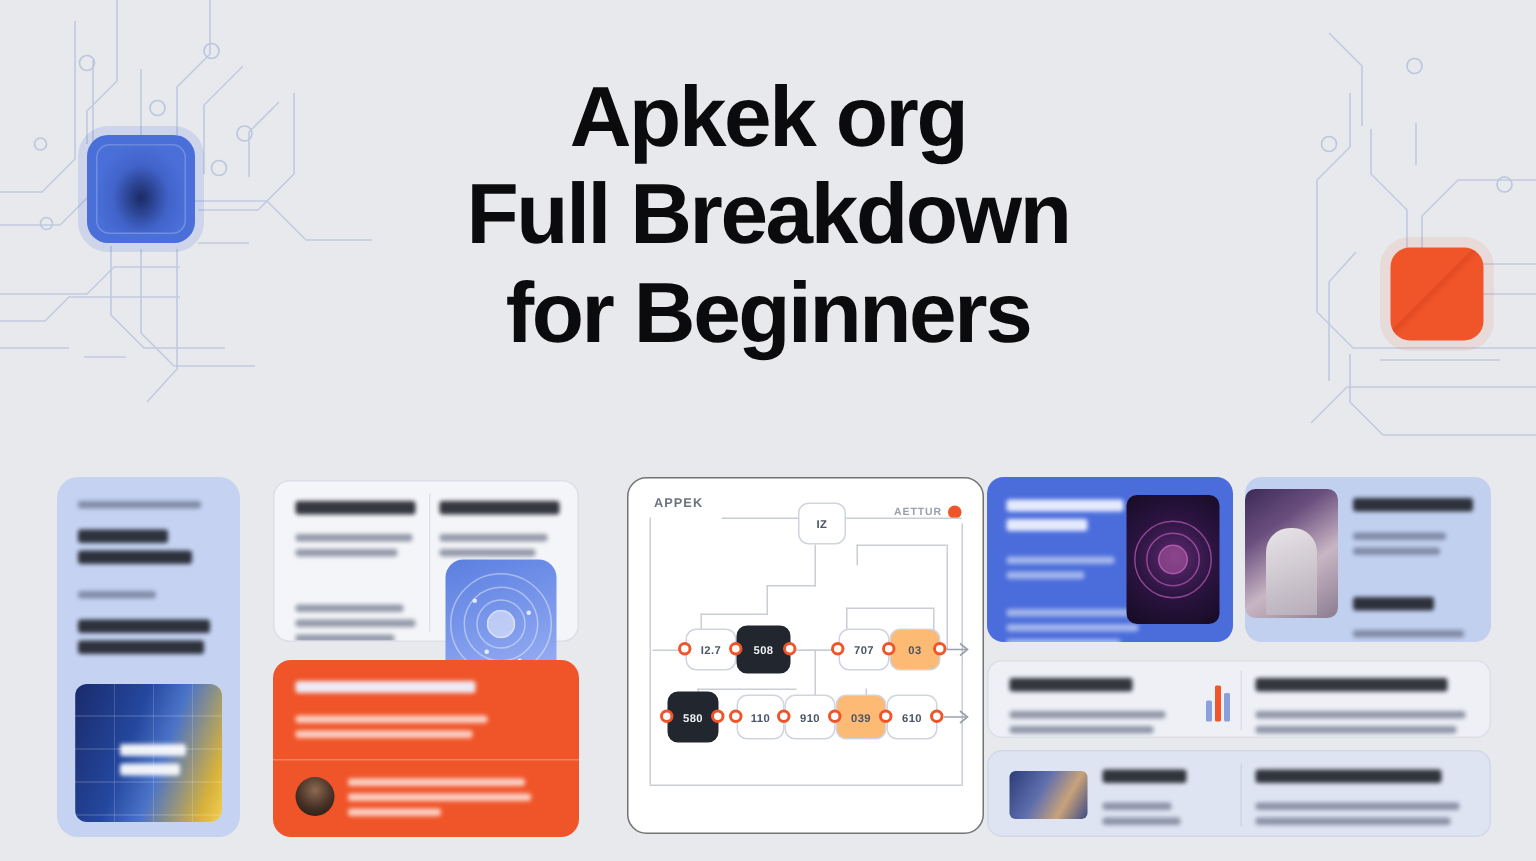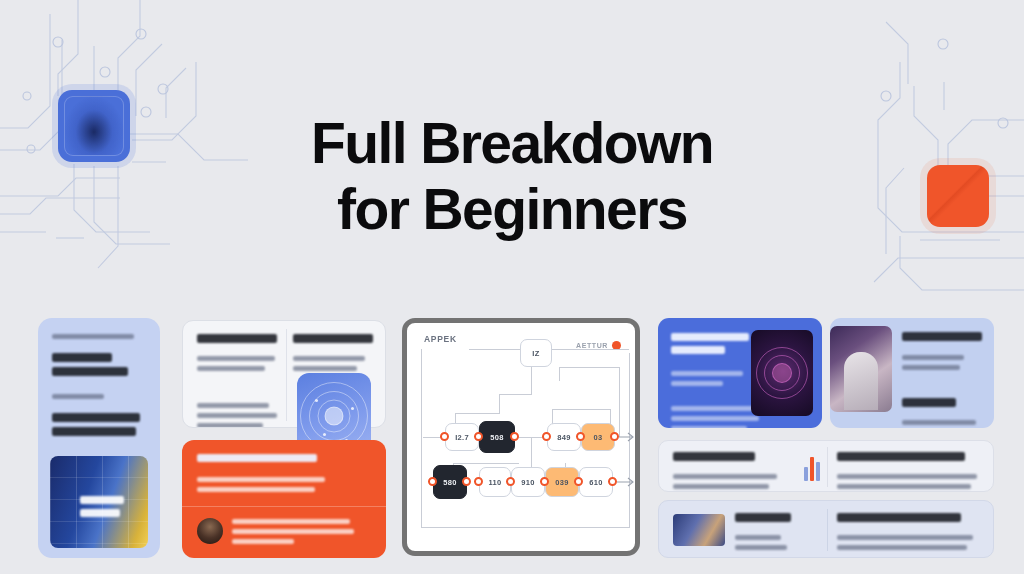--- a/index.html
+++ b/index.html
@@ -86,22 +86,22 @@
 
   
   .c3 { left: 182px; top: 122px; width: 204px; height: 118px; background: #f0552a; border-radius: 12px; }
   .c3 .pad { padding: 14px 15px 0 15px; }
   .c3 .divider { position: absolute; left: 0; right: 0; top: 66px; height: 1px; background: rgba(255,255,255,.26); }
   .c3 .quote { position: absolute; left: 15px; top: 78px; display: flex; gap: 9px; align-items: flex-start; }
   .c3 .avatar { width: 26px; height: 26px; border-radius: 50%; flex: 0 0 26px;
         background: radial-gradient(circle at 50% 34%, #8a6a52 0%, #4a3227 52%, #20150f 100%); }
 
   
-  .c4 { left: 402px; top: 0px; width: 238px; height: 238px;
-        background: #ffffff; border: 5px solid #737373; border-radius: 13px; text-align: right; }
+  .c4 { left: 418px; top: 0px; width: 238px; height: 238px;
+        background: #ffffff; border: 1px solid #737373; border-radius: 13px; text-align: right; }
   .diagram { position: absolute; inset: 0; }
   .dlabel { position: absolute; left: 17px; top: 11px; font-size: 8.5px; letter-spacing: .7px;
         color: #6b7280; font-weight: 600; }
   .dbadge { position: absolute; right: 14px; top: 18px; display: flex; align-items: center; gap: 4px; }
   .dbadge span { font-size: 7px; letter-spacing: .6px; color: #9aa1ad; font-weight: 600; }
   .dbadge i { width: 9px; height: 9px; border-radius: 50%; background: #f0552a; display: block; }
   .node { position: absolute; border-radius: 7px; display: flex; align-items: center; justify-content: center;
         font-size: 7.5px; font-weight: 600; letter-spacing: .3px; }
   .node.lt { background: #fff; border: 1px solid #cfd4de; color: #4b5costs; color: #4b5563; }
   .node.gy { background: #fdba74; border: 1px solid #cfd4de; color: #4b5563; }
@@ -194,21 +194,21 @@
         <circle cx="1003" cy="123" r="5"></circle>
       <circle cx="960" cy="199" r="3.5"></circle>
     </g>
   </svg>
 
   <div class="chip-blue"></div>
   <div class="chip-orange"></div>
 
   <div class="hero">
     <h1>
-      <br>
+      <span>Apkek org</span><br>
       <span>Full Breakdown</span><br>
       <span>for Beginners</span>
     </h1>
   </div>
 
   <div class="cards">
 
     <div class="card c1">
       <div class="pad stack">
         <div class="tx b" style="width:82px"></div>
@@ -306,21 +306,21 @@
         <div class="wire" style="left:124px;top:114px;width:1px;height:42px"></div>
         <div class="wire" style="left:124px;top:156px;width:34px;height:1px"></div>
         <div class="wire" style="left:158px;top:140px;width:1px;height:17px"></div>
         <div class="wire" style="left:46px;top:140px;width:66px;height:1px"></div>
         <div class="wire" style="left:46px;top:140px;width:1px;height:20px"></div>
 
         <div class="node lt" style="left:113px;top:16px;width:32px;height:28px">IZ</div>
 
         <div class="node lt" style="left:38px;top:100px;width:34px;height:28px">I2.7</div>
         <div class="node dk" style="left:72px;top:98px;width:36px;height:32px">508</div>
-        <div class="node lt" style="left:140px;top:100px;width:34px;height:28px">849</div>
+        <div class="node lt" style="left:140px;top:100px;width:34px;height:28px">707</div>
         <div class="node gy" style="left:174px;top:100px;width:34px;height:28px">03</div>
         <div class="wire" style="left:16px;top:114px;width:22px;height:1px"></div>
         <div class="wire" style="left:108px;top:114px;width:32px;height:1px"></div>
 
         <div class="node dk" style="left:26px;top:142px;width:34px;height:34px">580</div>
         <div class="node lt" style="left:72px;top:144px;width:32px;height:30px">110</div>
         <div class="node lt" style="left:104px;top:144px;width:34px;height:30px">910</div>
         <div class="node gy" style="left:138px;top:144px;width:34px;height:30px">039</div>
         <div class="node lt" style="left:172px;top:144px;width:34px;height:30px">610</div>
 

